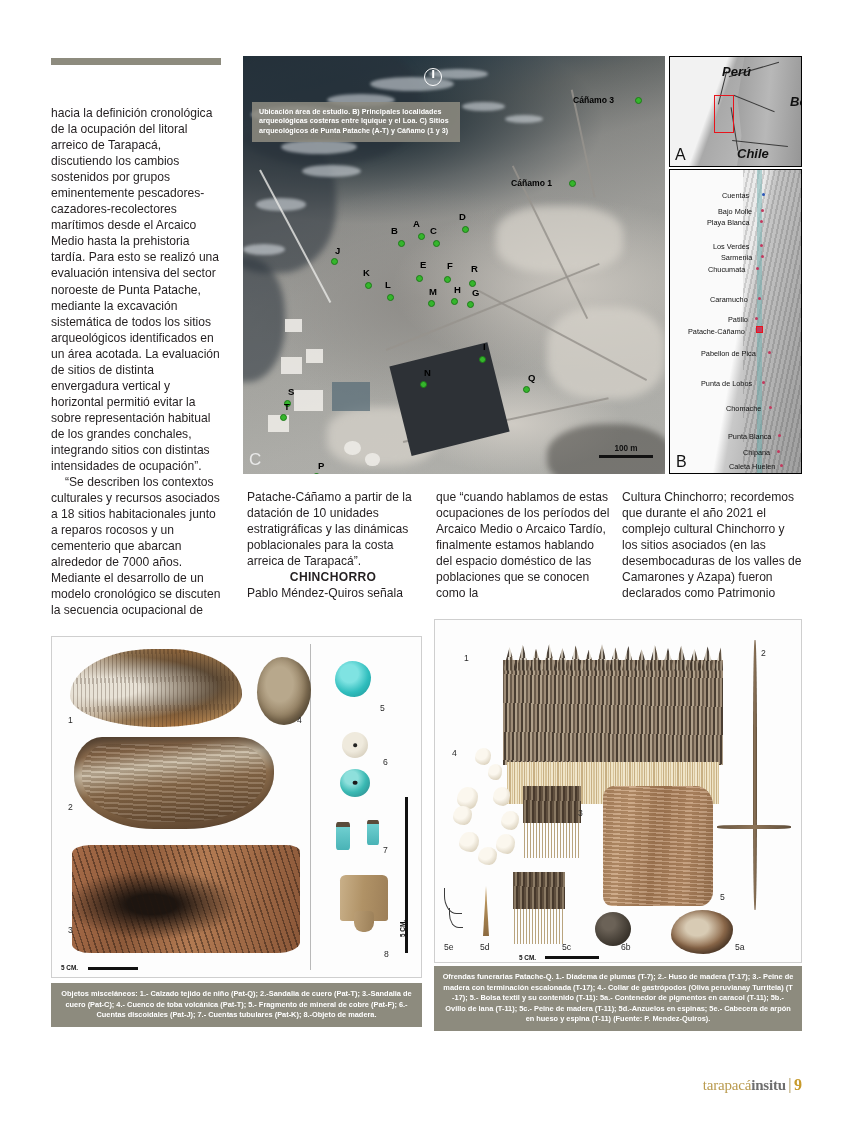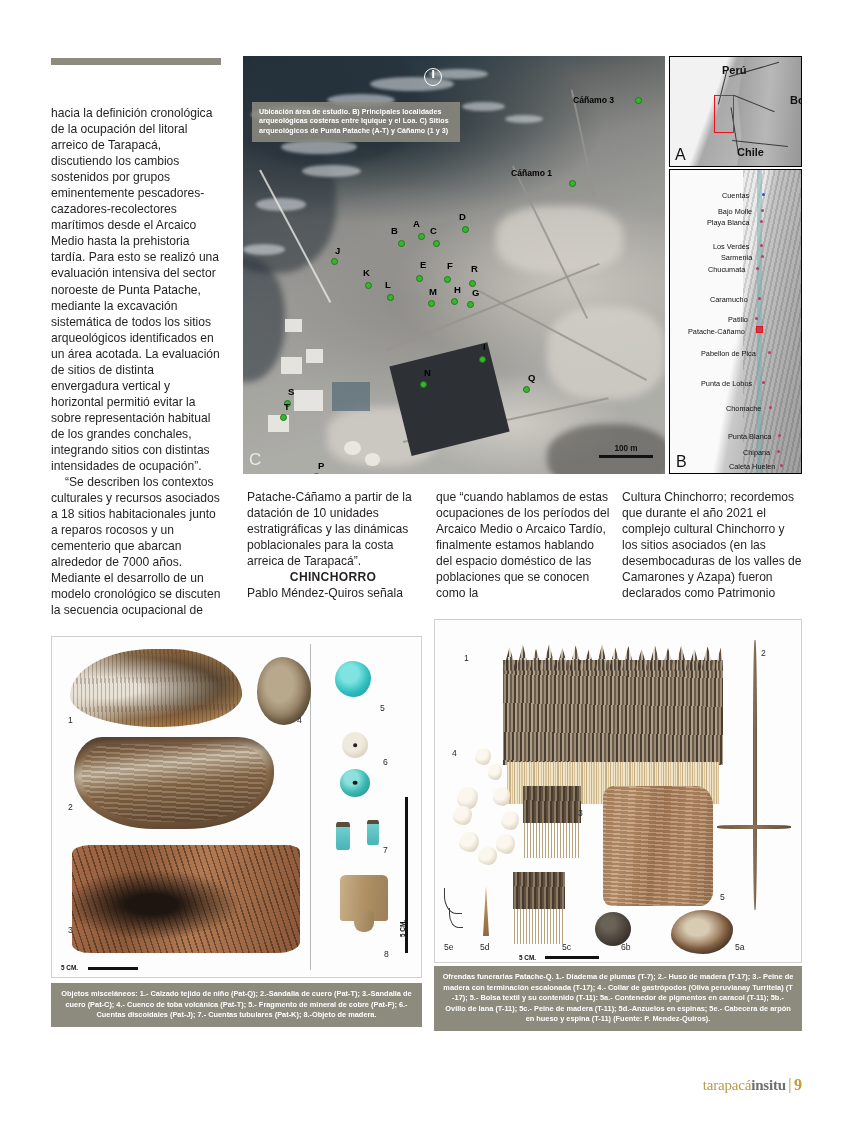--- a/index.html
+++ b/index.html
@@ -85,22 +85,22 @@
   #map-A{ position:absolute; left:426px; top:0; width:133px; height:111px;
           overflow:hidden; border:1px solid #000;
           background:linear-gradient(110deg,#f2f2f2 0%, #f2f2f2 34%, #a9a9a9 40%,
                      #b6b6b6 62%, #9d9d9d 78%, #8f8f8f 100%); }
   #map-A .coast{ position:absolute; left:48%; top:-6%; width:60%; height:112%;
                  background:linear-gradient(95deg,#9a9a9a,#b8b8b8 45%,#8c8c8c);
                  clip-path:polygon(16% 0,100% 0,100% 100%,4% 100%,11% 70%,6% 40%); }
   #map-A .brd{ position:absolute; background:#3a3a3a; }
   #map-A .redbox{ position:absolute; left:44px; top:38px; width:20px; height:38px;
                   border:1.6px solid #e8141c; }
-  #map-A .cty{ position:absolute; font-size:11px; color:#111; font-weight:bold;
-               font-family:"Liberation Sans", sans-serif; }
+  #map-A .cty{ position:absolute; font-size:13px; color:#111; font-weight:bold;
+               font-family:"Liberation Sans", sans-serif;font-style:italic; }
   #letterA{ left:5px; bottom:2px; font-size:16px; }
 
   
   #map-B{ position:absolute; left:426px; top:113px; width:133px; height:305px;
           overflow:hidden; border:1px solid #000;
           background:linear-gradient(100deg,#fafafa 0%, #fafafa 52%, #c9c9c9 58%,
                      #b4b4b4 72%, #a0a0a0 86%, #959595 100%); }
   #map-B .ridge{ position:absolute; right:0; top:0; width:44%; height:100%;
                  background:repeating-linear-gradient(102deg, rgba(120,120,120,.35) 0 2px,
                             rgba(190,190,190,.25) 2px 5px); }
@@ -291,21 +291,21 @@
 
     <div id="northarrow">
         <i></i>
       </div>
 
     <div id="capbox">Ubicación área de estudio. B) Principales localidades arqueológicas costeras entre Iquique y el Loa. C) Sitios arqueológicos de Punta Patache (A-T) y Cáñamo (1 y 3)</div>
 
     <div class="canamolab" style="left:330px;top:39px;">Cáñamo 3</div>
     <div class="sitedot" style="left:392px;top:41px;"></div>
 
-    <div class="canamolab" style="left:268px;top:112px;">Cáñamo 1</div>
+    <div class="canamolab" style="left:268px;top:122px;">Cáñamo 1</div>
     <div class="sitedot" style="left:326px;top:124px;"></div>
 
     <div class="sitedot" style="left:155px;top:184px;"></div>
     <div class="sitelab" style="left:148px;top:170px;">B</div>
 
     <div class="sitedot" style="left:175px;top:177px;"></div>
     <div class="sitelab" style="left:170px;top:163px;">A</div>
 
     <div class="sitedot" style="left:190px;top:184px;"></div>
     <div class="sitelab" style="left:187px;top:170px;">C</div>

